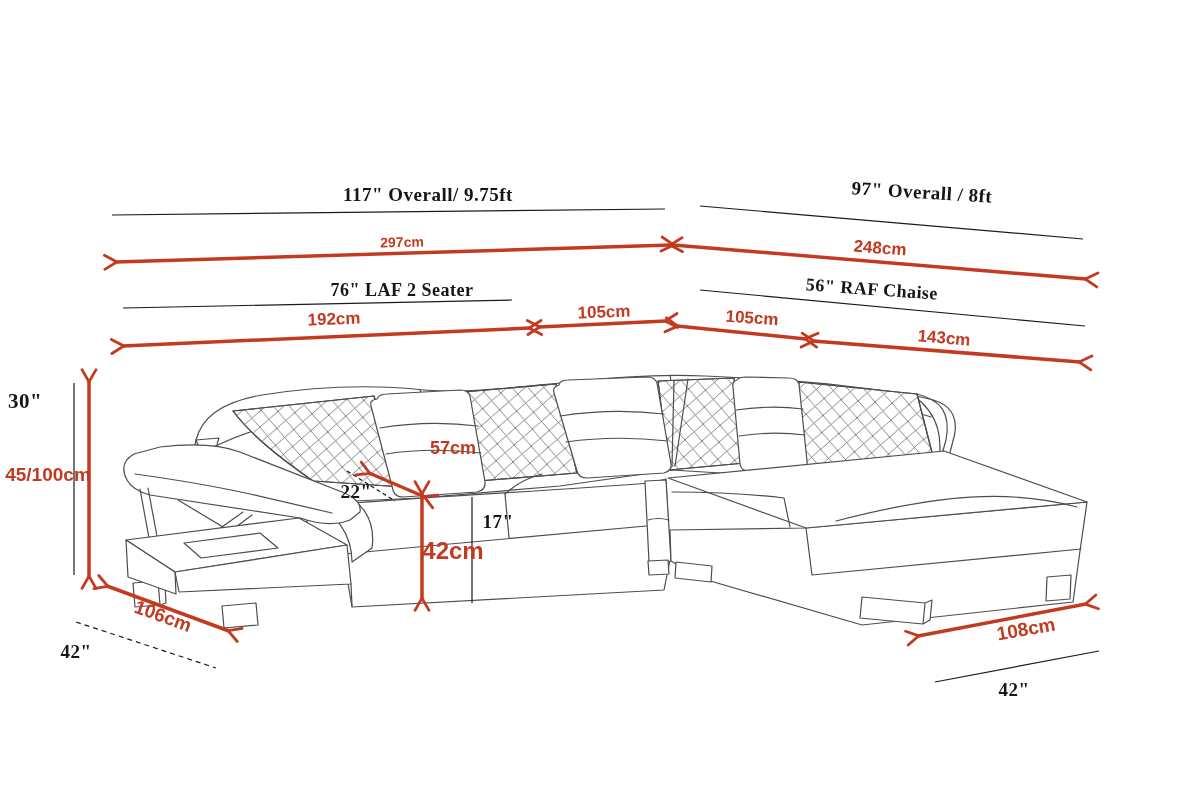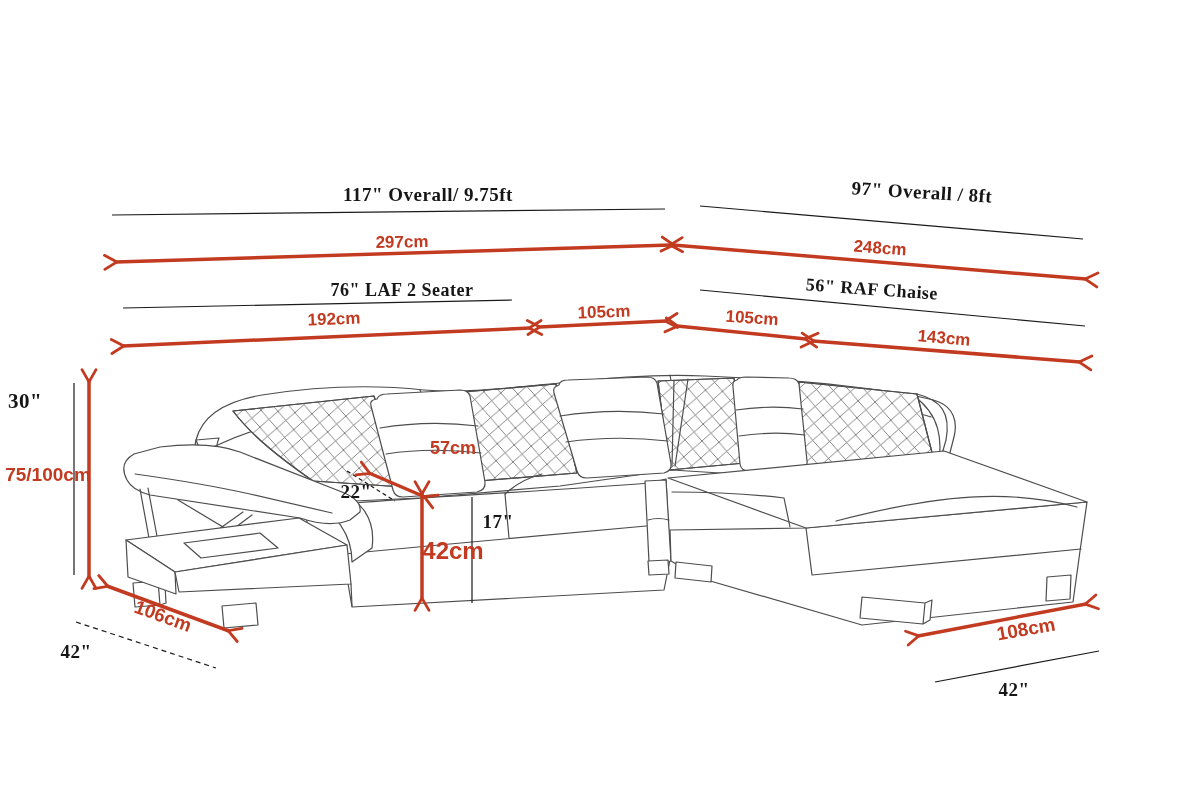--- a/index.html
+++ b/index.html
@@ -152,35 +152,35 @@
       <path d="M813,341 L1080,362" marker-start="url(#ah-start)" marker-end="url(#ah-end)"></path>
       <path d="M89,381 L89,577" marker-start="url(#ah-start)" marker-end="url(#ah-end)"></path>
       <path d="M369,473 L425,497" marker-start="url(#ah-start)" marker-end="url(#ah-end)"></path>
       <path d="M422,493 L422,599" marker-start="url(#ah-start)" marker-end="url(#ah-end)"></path>
       <path d="M107,586 L229,631" marker-start="url(#ah-start)" marker-end="url(#ah-end)"></path>
       <path d="M918,636 L1086,604" marker-start="url(#ah-start)" marker-end="url(#ah-end)"></path>
     </g>
   </svg>
 
   <div class="lbl serif" style="left:428px;top:194px;font-size:19px;transform:translate(-50%,-50%);">117" Overall/ 9.75ft</div>
-  <div class="lbl cm" style="left:402px;top:242px;font-size:17px;transform:translate(-50%,-50%) rotate(-1deg);">297cm</div>
+  <div class="lbl cm" style="left:402px;top:242px;font-size:14px;transform:translate(-50%,-50%) rotate(-1deg);">297cm</div>
 
   <div class="lbl serif" style="left:922px;top:192px;font-size:19px;transform:translate(-50%,-50%) rotate(3.5deg);">97" Overall / 8ft</div>
   <div class="lbl cm" style="left:880px;top:248px;font-size:17px;transform:translate(-50%,-50%) rotate(4.5deg);">248cm</div>
 
   <div class="lbl serif" style="left:402px;top:290px;font-size:18px;transform:translate(-50%,-50%);">76" LAF 2 Seater</div>
   <div class="lbl cm" style="left:334px;top:319px;font-size:17px;transform:translate(-50%,-50%) rotate(-2deg);">192cm</div>
   <div class="lbl cm" style="left:604px;top:312px;font-size:17px;transform:translate(-50%,-50%) rotate(-2deg);">105cm</div>
 
   <div class="lbl serif" style="left:872px;top:289px;font-size:18px;transform:translate(-50%,-50%) rotate(4deg);">56" RAF Chaise</div>
   <div class="lbl cm" style="left:752px;top:318px;font-size:17px;transform:translate(-50%,-50%) rotate(4deg);">105cm</div>
   <div class="lbl cm" style="left:944px;top:338px;font-size:17px;transform:translate(-50%,-50%) rotate(5deg);">143cm</div>
 
   <div class="lbl serif" style="left:25px;top:401px;font-size:21px;transform:translate(-50%,-50%);">30"</div>
-  <div class="lbl cm" style="left:48px;top:474px;font-size:19px;transform:translate(-50%,-50%);">75/100cm</div>
+  <div class="lbl cm" style="left:48px;top:474px;font-size:19px;transform:translate(-50%,-50%);">45/100cm</div>
 
   <div class="lbl cm" style="left:417px;top:448px;font-size:18px;transform:translate(-50%,-50%);margin-left:36px;">57cm</div>
   <div class="lbl serif" style="left:356px;top:491px;font-size:19px;transform:translate(-50%,-50%);">22"</div>
 
   <div class="lbl serif" style="left:498px;top:521px;font-size:19px;transform:translate(-50%,-50%);">17"</div>
   <div class="lbl cm" style="left:453px;top:551px;font-size:24px;transform:translate(-50%,-50%);">42cm</div>
 
   <div class="lbl cm" style="left:163px;top:616px;font-size:19px;transform:translate(-50%,-50%) rotate(20deg);">106cm</div>
   <div class="lbl serif" style="left:76px;top:651px;font-size:19px;transform:translate(-50%,-50%);">42"</div>
 

